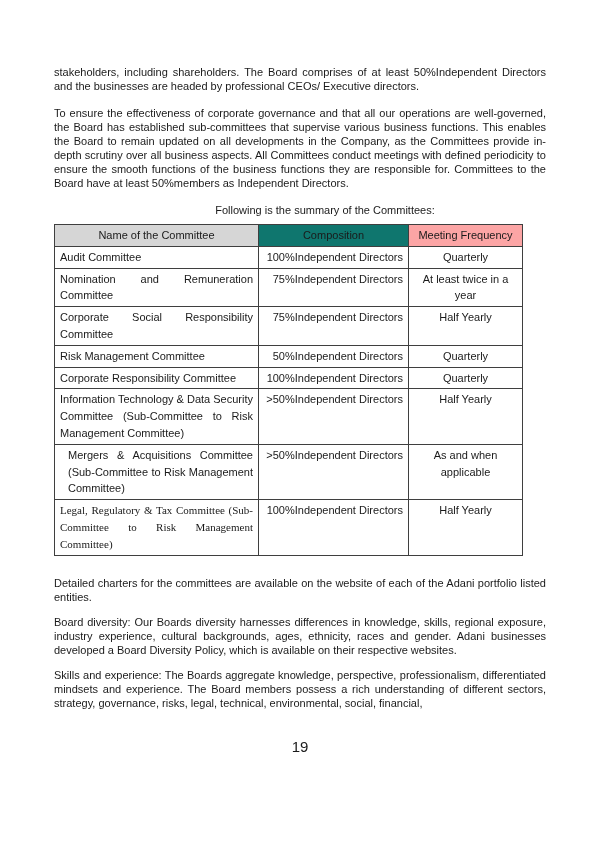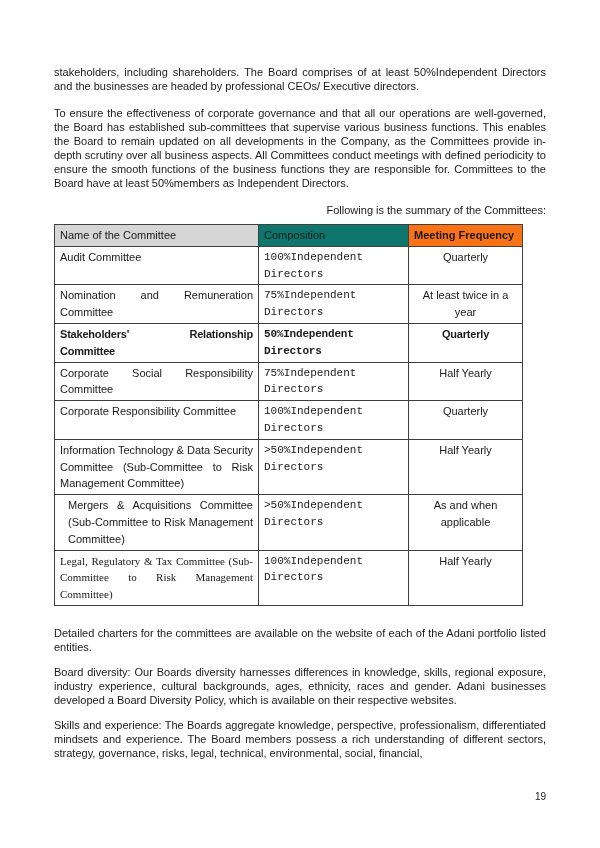--- a/index.html
+++ b/index.html
@@ -19,21 +19,21 @@
     line-height: 14px;
     color: #1a1a1a;
     overflow: hidden;
   }
   .para {
     margin: 0 0 13px 0;
     text-align: justify;
   }
   .table-intro {
     margin: 0 0 7px 2px;
-    text-align: right;
+    text-align: center;
     padding-left: 48px;
   }
   table.committees {
     border-collapse: collapse;
     width: 468px;
     table-layout: fixed;
     margin: 0 0 20px 0;
     font-size: 11px;
     line-height: 16.8px;
   }
@@ -43,35 +43,35 @@
   table.committees th,
   table.committees td {
     border: 1px solid #3f3f3f;
     padding: 2px 5px;
     vertical-align: top;
     font-weight: normal;
     overflow: hidden;
   }
   table.committees th {
     background: #d6d6d6;
-    text-align: left;
+    text-align: center;
   }
   td.cell-name { text-align: justify; }
-  td.cell-comp { text-align: left; font-family: Liberation Mono, monospace; }
+  td.cell-comp { text-align: right; }
   td.cell-freq, th.th-freq { text-align: center; }
   th.th-freq { text-align: left; }
   tr.emphasized td {
     font-weight: bold;
     letter-spacing: -0.2px;
   }
   .closing .para { margin-bottom: 11px; }
   .page-number {
     margin-top: 30px;
-    text-align: right;
-    font-size: 10px;
+    text-align: center;
+    font-size: 15px;
     color: #1a1a1a;
   }
 </style>
 </head>
 <body>
 
 <div class="page" style="color: rgb(26, 26, 26);">
 
   <p class="para">stakeholders, including shareholders. The Board comprises of at least 50%Independent Directors and the businesses are headed by professional CEOs/ Executive directors.</p>
 
@@ -82,43 +82,43 @@
   <table class="committees">
     <colgroup>
       <col class="c-name">
         <col class="c-comp">
         <col class="c-freq">
     </colgroup>
     <thead>
       <tr>
         <th class="th-name" style="background: rgb(214, 214, 214); border-color: rgb(63, 63, 63);">Name of the Committee</th>
         <th class="th-comp" style="background: #0f766e; border-color: rgb(63, 63, 63);">Composition</th>
-        <th class="th-freq" style="background: #f97316; border-color: rgb(63, 63, 63); font-weight: bold;">Meeting Frequency</th>
+        <th class="th-freq" style="background: #fca5a5; border-color: rgb(63, 63, 63);">Meeting Frequency</th>
       </tr>
     </thead>
     <tbody id="committee-rows">
         <tr>
     <td class="cell-name" style="border-color: rgb(63, 63, 63);">Audit Committee</td>
     <td class="cell-comp" style="border-color: rgb(63, 63, 63);">100%Independent Directors</td>
     <td class="cell-freq" style="border-color: rgb(63, 63, 63);">Quarterly</td>
   </tr>
         <tr>
     <td class="cell-name" style="border-color: rgb(63, 63, 63);">Nomination and Remuneration Committee</td>
     <td class="cell-comp" style="border-color: rgb(63, 63, 63);">75%Independent Directors</td>
     <td class="cell-freq" style="border-color: rgb(63, 63, 63);">At least twice in a year</td>
   </tr>
-        <tr class="emphasized">
-    <td class="cell-name" style="border-color: rgb(63, 63, 63);">Stakeholders' Relationship Committee</td>
-    <td class="cell-comp" style="border-color: rgb(63, 63, 63);">50%Independent Directors</td>
-    <td class="cell-freq" style="border-color: rgb(63, 63, 63);">Quarterly</td>
-  </tr>
         <tr>
     <td class="cell-name" style="border-color: rgb(63, 63, 63);">Corporate Social Responsibility Committee</td>
     <td class="cell-comp" style="border-color: rgb(63, 63, 63);">75%Independent Directors</td>
     <td class="cell-freq" style="border-color: rgb(63, 63, 63);">Half Yearly</td>
+  </tr>
+        <tr>
+    <td class="cell-name" style="border-color: rgb(63, 63, 63);">Risk Management Committee</td>
+    <td class="cell-comp" style="border-color: rgb(63, 63, 63);">50%Independent Directors</td>
+    <td class="cell-freq" style="border-color: rgb(63, 63, 63);">Quarterly</td>
   </tr>
         <tr>
     <td class="cell-name" style="border-color: rgb(63, 63, 63);">Corporate Responsibility Committee</td>
     <td class="cell-comp" style="border-color: rgb(63, 63, 63);">100%Independent Directors</td>
     <td class="cell-freq" style="border-color: rgb(63, 63, 63);">Quarterly</td>
   </tr>
         <tr>
     <td class="cell-name" style="border-color: rgb(63, 63, 63);">Information Technology &amp; Data Security Committee (Sub-Committee to Risk Management Committee)</td>
     <td class="cell-comp" style="border-color: rgb(63, 63, 63);">&gt;50%Independent Directors</td>
     <td class="cell-freq" style="border-color: rgb(63, 63, 63);">Half Yearly</td>

